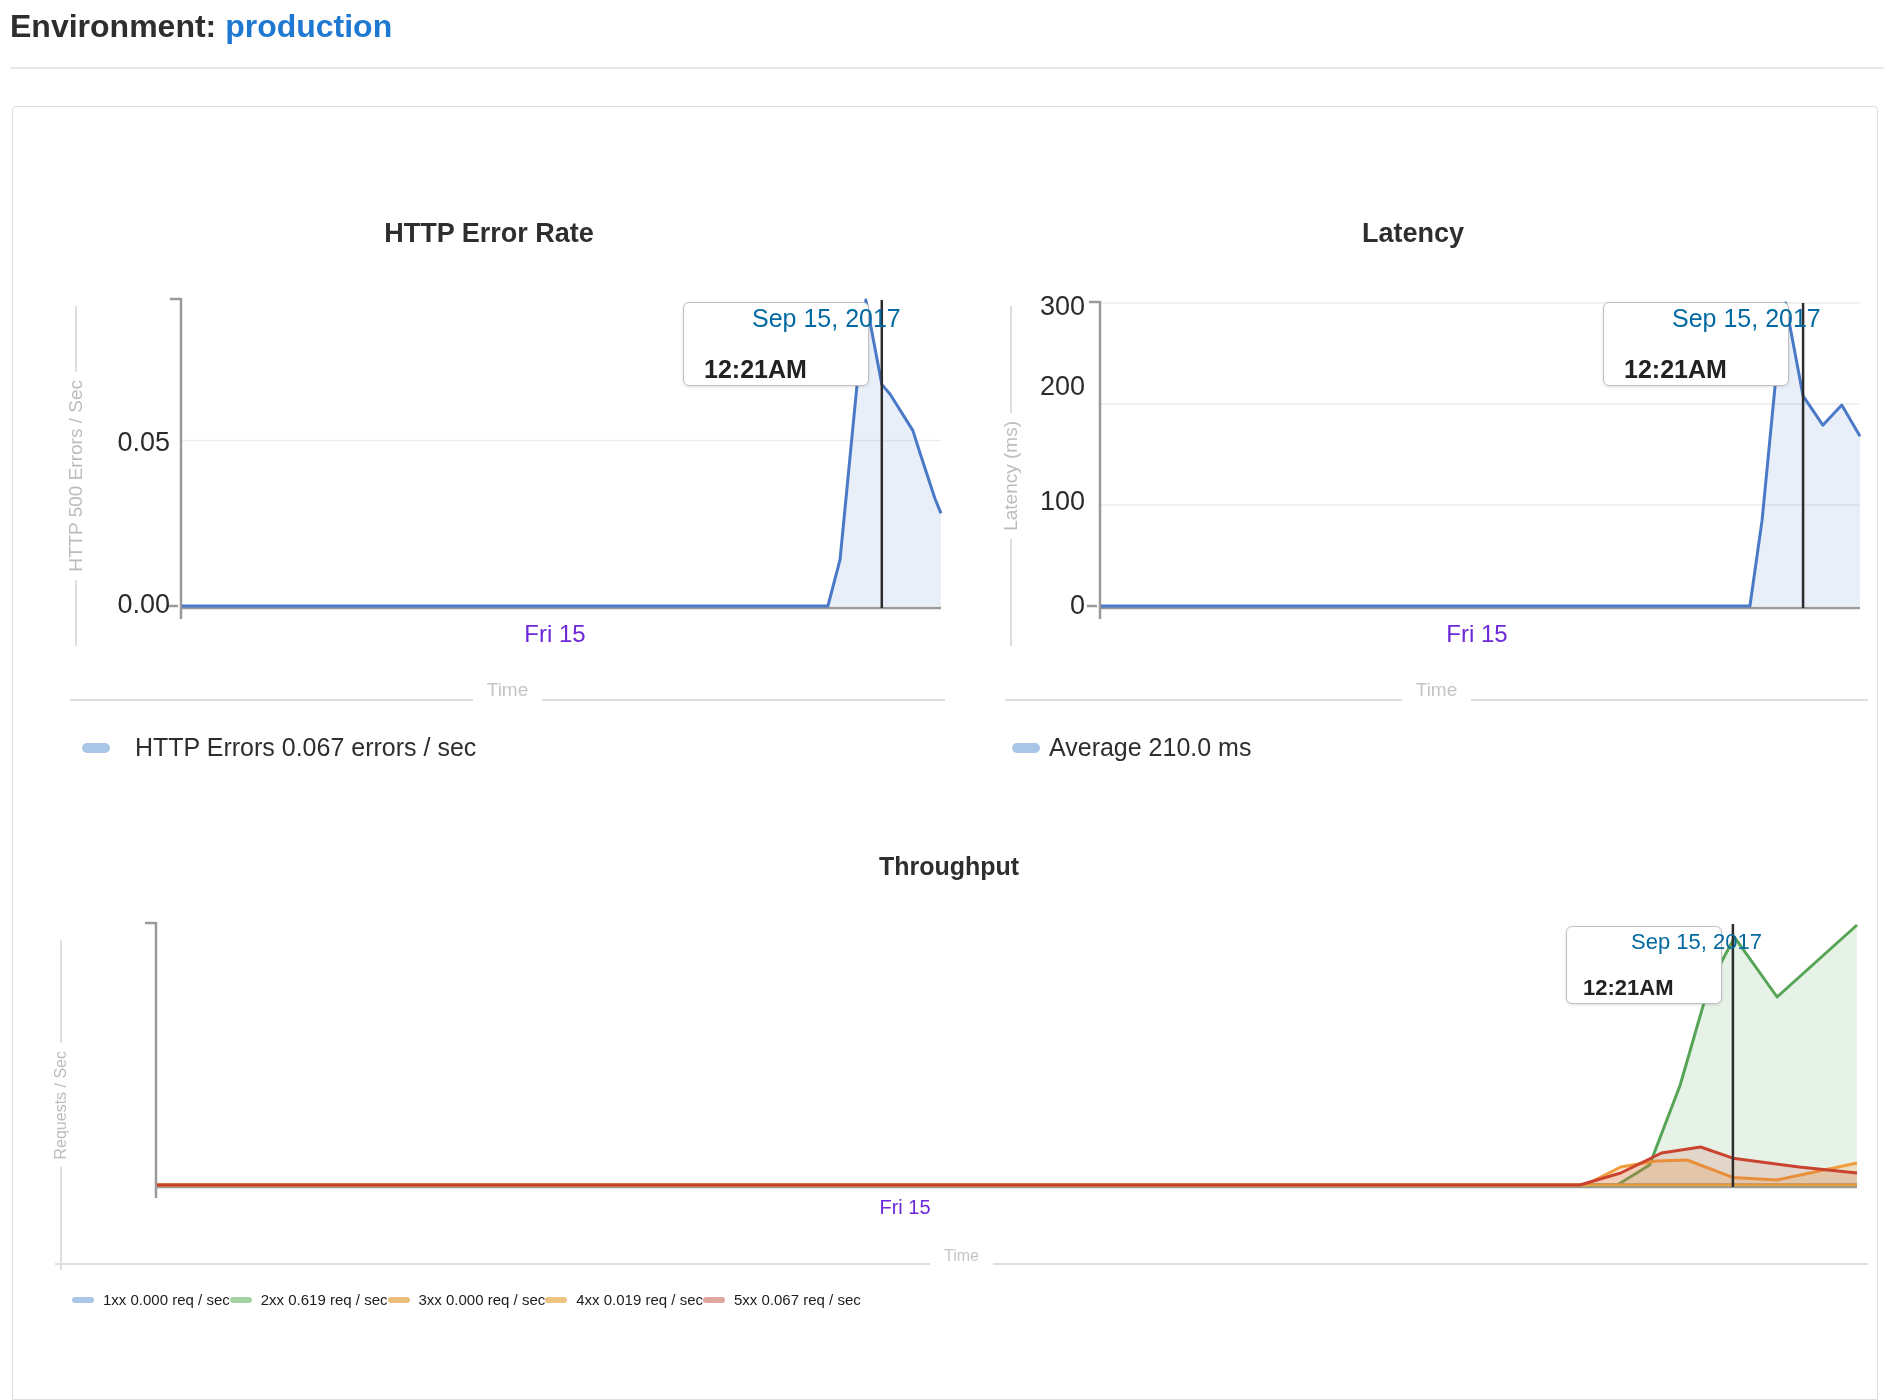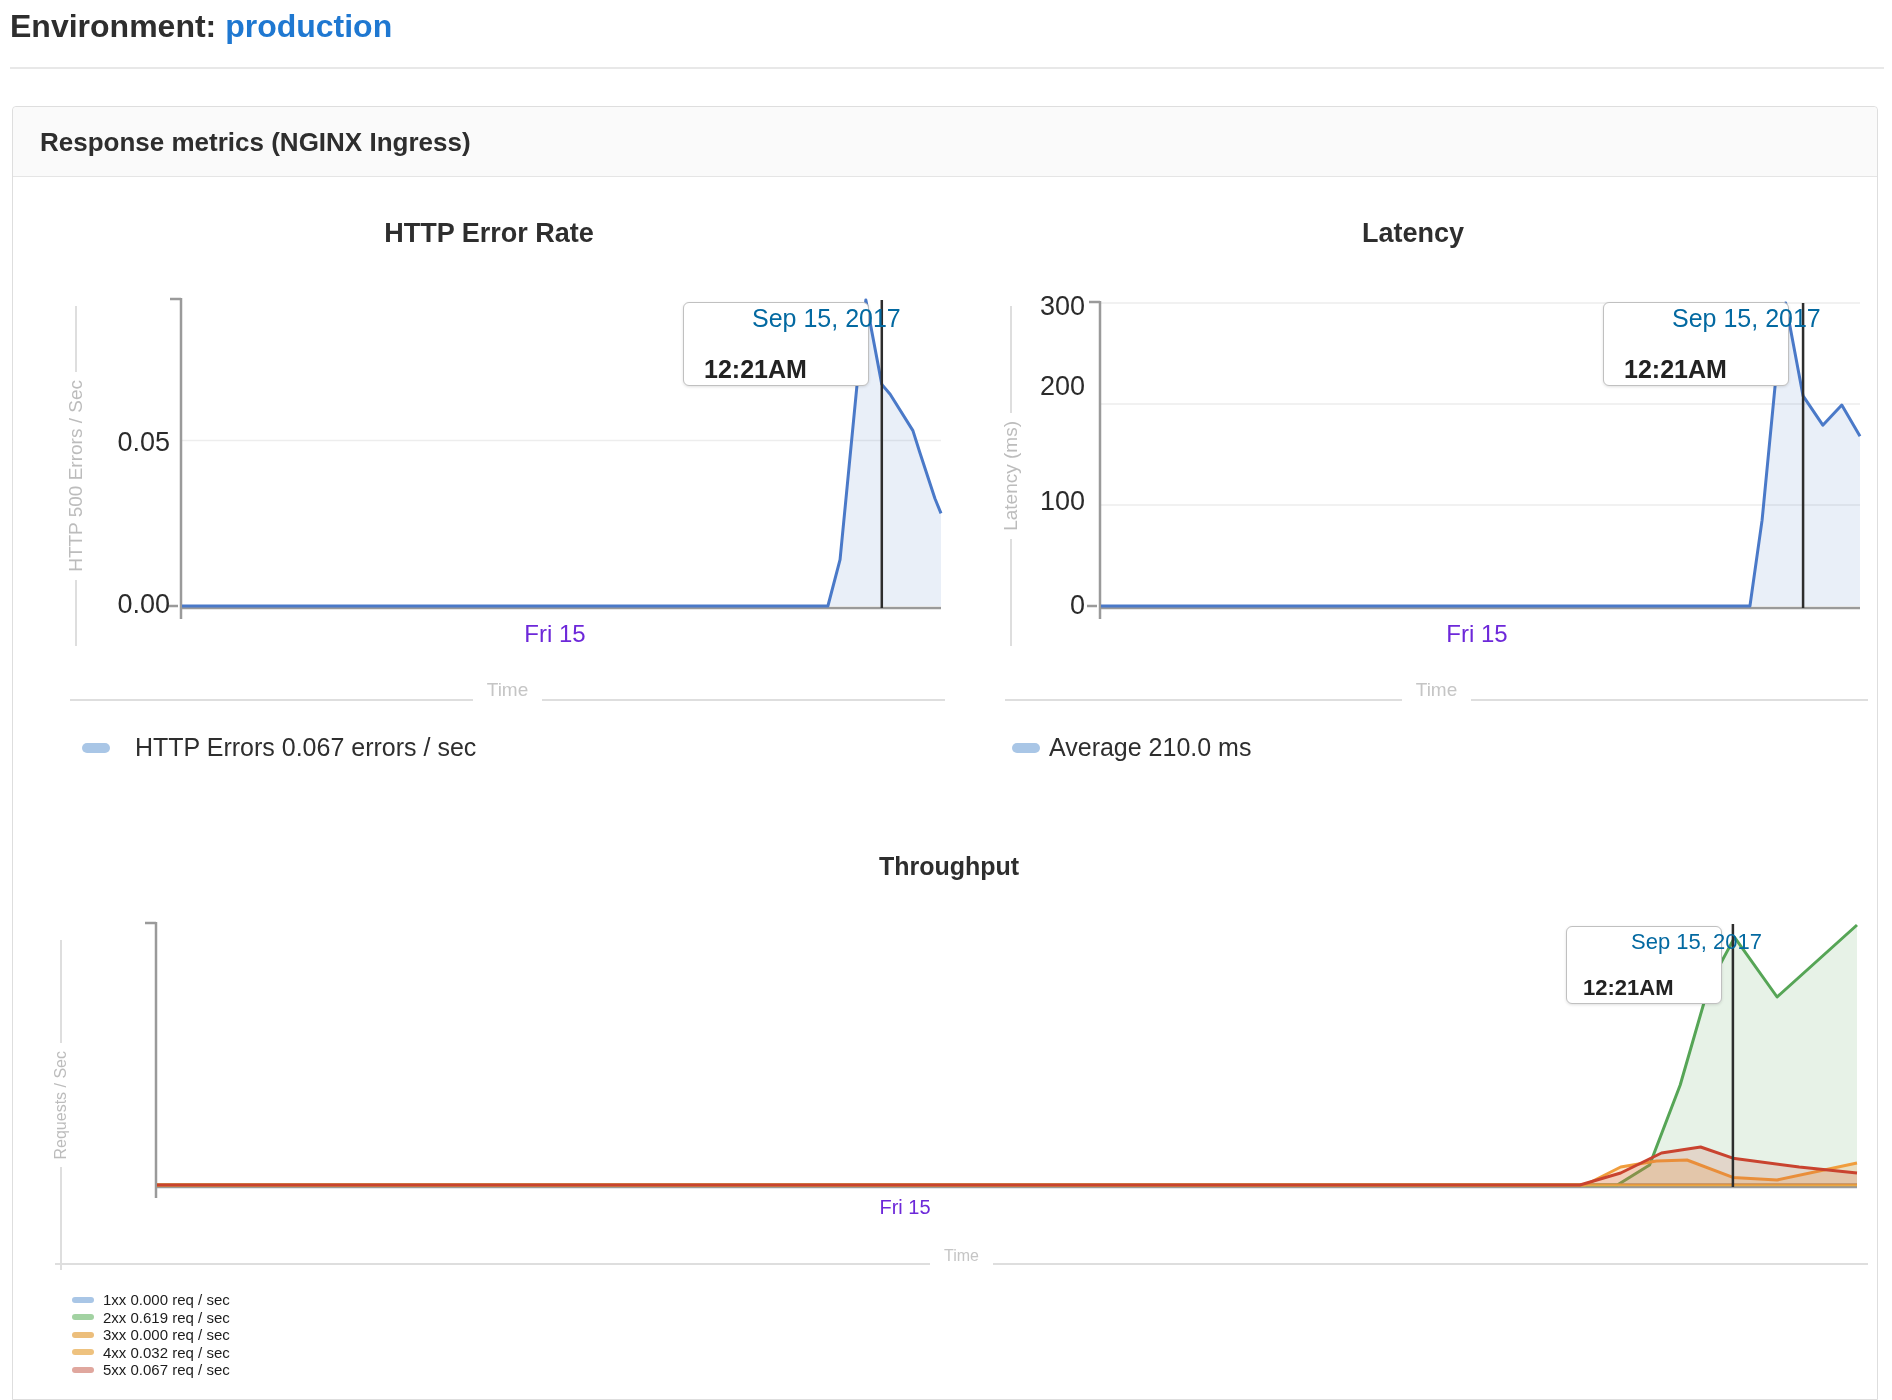--- a/index.html
+++ b/index.html
@@ -35,40 +35,37 @@
              padding-left:20px; gap:7px; }
   .tooltip .tt-date { font-size:25px; color:#0369a1; white-space:nowrap;margin-left:48px; }
   .tooltip .tt-time { font-size:25px; font-weight:bold; color:#222; white-space:nowrap;margin-top:15px; }
   .tooltip.small { padding-left:16px; gap:5px; }
   .tooltip.small .tt-date, .tooltip.small .tt-time { font-size:22px; }
 
   .legend { position:absolute; display:flex; align-items:center; }
   .legend .swatch { display:inline-block; width:28px; height:10px; border-radius:5px; margin-right:9px; }
   .legend .lg-label { font-size:25px; color:#2e2e2e; white-space:nowrap; }
 
-  .legend-stack { position:absolute; display:flex; flex-direction:column; }
+  .legend-stack { position:absolute; display:flex; flex-direction:row; }
   .legend-stack .row { display:flex; align-items:center; height:17.5px; }
   .legend-stack .swatch { display:inline-block; width:22px; height:6px; border-radius:3px; margin-right:9px; }
   .legend-stack .lg-label { font-size:15px; color:#1c1c1c; white-space:nowrap; }
 </style>
 </head>
 <body>
 
 <div class="page">
 
   <div class="env-title">
     <span>Environment:</span>
     <a href="#">production</a>
   </div>
   <div class="top-rule"></div>
 
   <div class="panel"></div>
-  <div class="panel-heading">
-    <span>Response metrics (NGINX Ingress)</span>
-  </div>
 
   <svg id="plots" width="1892" height="1400">
       <line x1="182" y1="440.5945945945946" x2="941" y2="440.5945945945946" stroke="#ededed" stroke-width="1.5" stroke-linecap="butt"></line>
       <line x1="182" y1="608" x2="941" y2="608" stroke="#9a9a9a" stroke-width="2.5" stroke-linecap="butt"></line>
       <line x1="181" y1="298" x2="181" y2="619" stroke="#9a9a9a" stroke-width="2.5" stroke-linecap="butt"></line>
       <line x1="170" y1="299" x2="181" y2="299" stroke="#9a9a9a" stroke-width="2.5" stroke-linecap="butt"></line>
       <line x1="168" y1="606" x2="178" y2="606" stroke="#9a9a9a" stroke-width="2.5" stroke-linecap="butt"></line>
       <polygon points="182,606 827.909,606 840.053,559.6864864864865 856.751,387.66486486486485 865.859,300 881.798,384.35675675675674 890.147,394.2810810810811 912.917,430.6702702702703 919.7479999999999,452.17297297297296 934.928,498.48648648648646 941,513.372972972973 941,606 182,606" fill="rgba(74,121,200,0.12)" stroke="none"></polygon>
       <polyline points="182,606 827.909,606 840.053,559.6864864864865 856.751,387.66486486486485 865.859,300 881.798,384.35675675675674 890.147,394.2810810810811 912.917,430.6702702702703 919.7479999999999,452.17297297297296 934.928,498.48648648648646 941,513.372972972973" fill="none" stroke="#4a79c8" stroke-width="3" stroke-linejoin="round"></polyline>
       <line x1="881.798" y1="300" x2="881.798" y2="608" stroke="#2d2d2d" stroke-width="2.5" stroke-linecap="butt"></line>
@@ -168,21 +165,21 @@
     <span class="row">
       <span class="swatch" style="background: rgb(162, 210, 162);"></span>
       <span class="lg-label">2xx 0.619 req / sec</span>
     </span>
     <span class="row">
       <span class="swatch" style="background: rgb(236, 190, 123);"></span>
       <span class="lg-label">3xx 0.000 req / sec</span>
     </span>
     <span class="row">
       <span class="swatch" style="background: rgb(238, 194, 127);"></span>
-      <span class="lg-label">4xx 0.032 req / sec</span>
+      <span class="lg-label">4xx 0.019 req / sec</span>
     </span>
     <span class="row">
       <span class="swatch" style="background: rgb(224, 167, 158);"></span>
       <span class="lg-label">5xx 0.067 req / sec</span>
     </span>
   </div>
 
 </div>
 
 </body></html>

